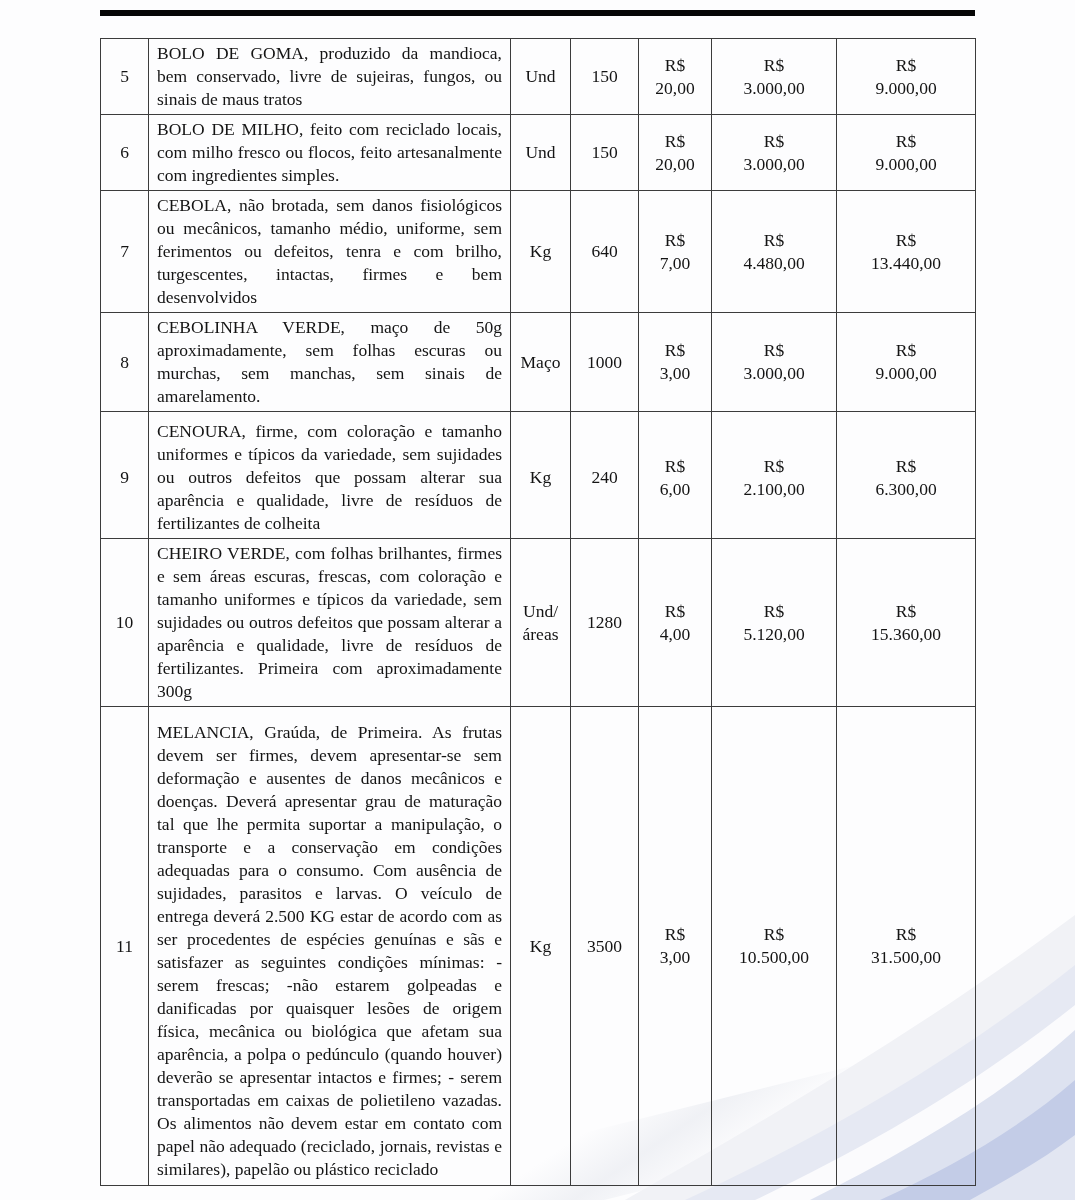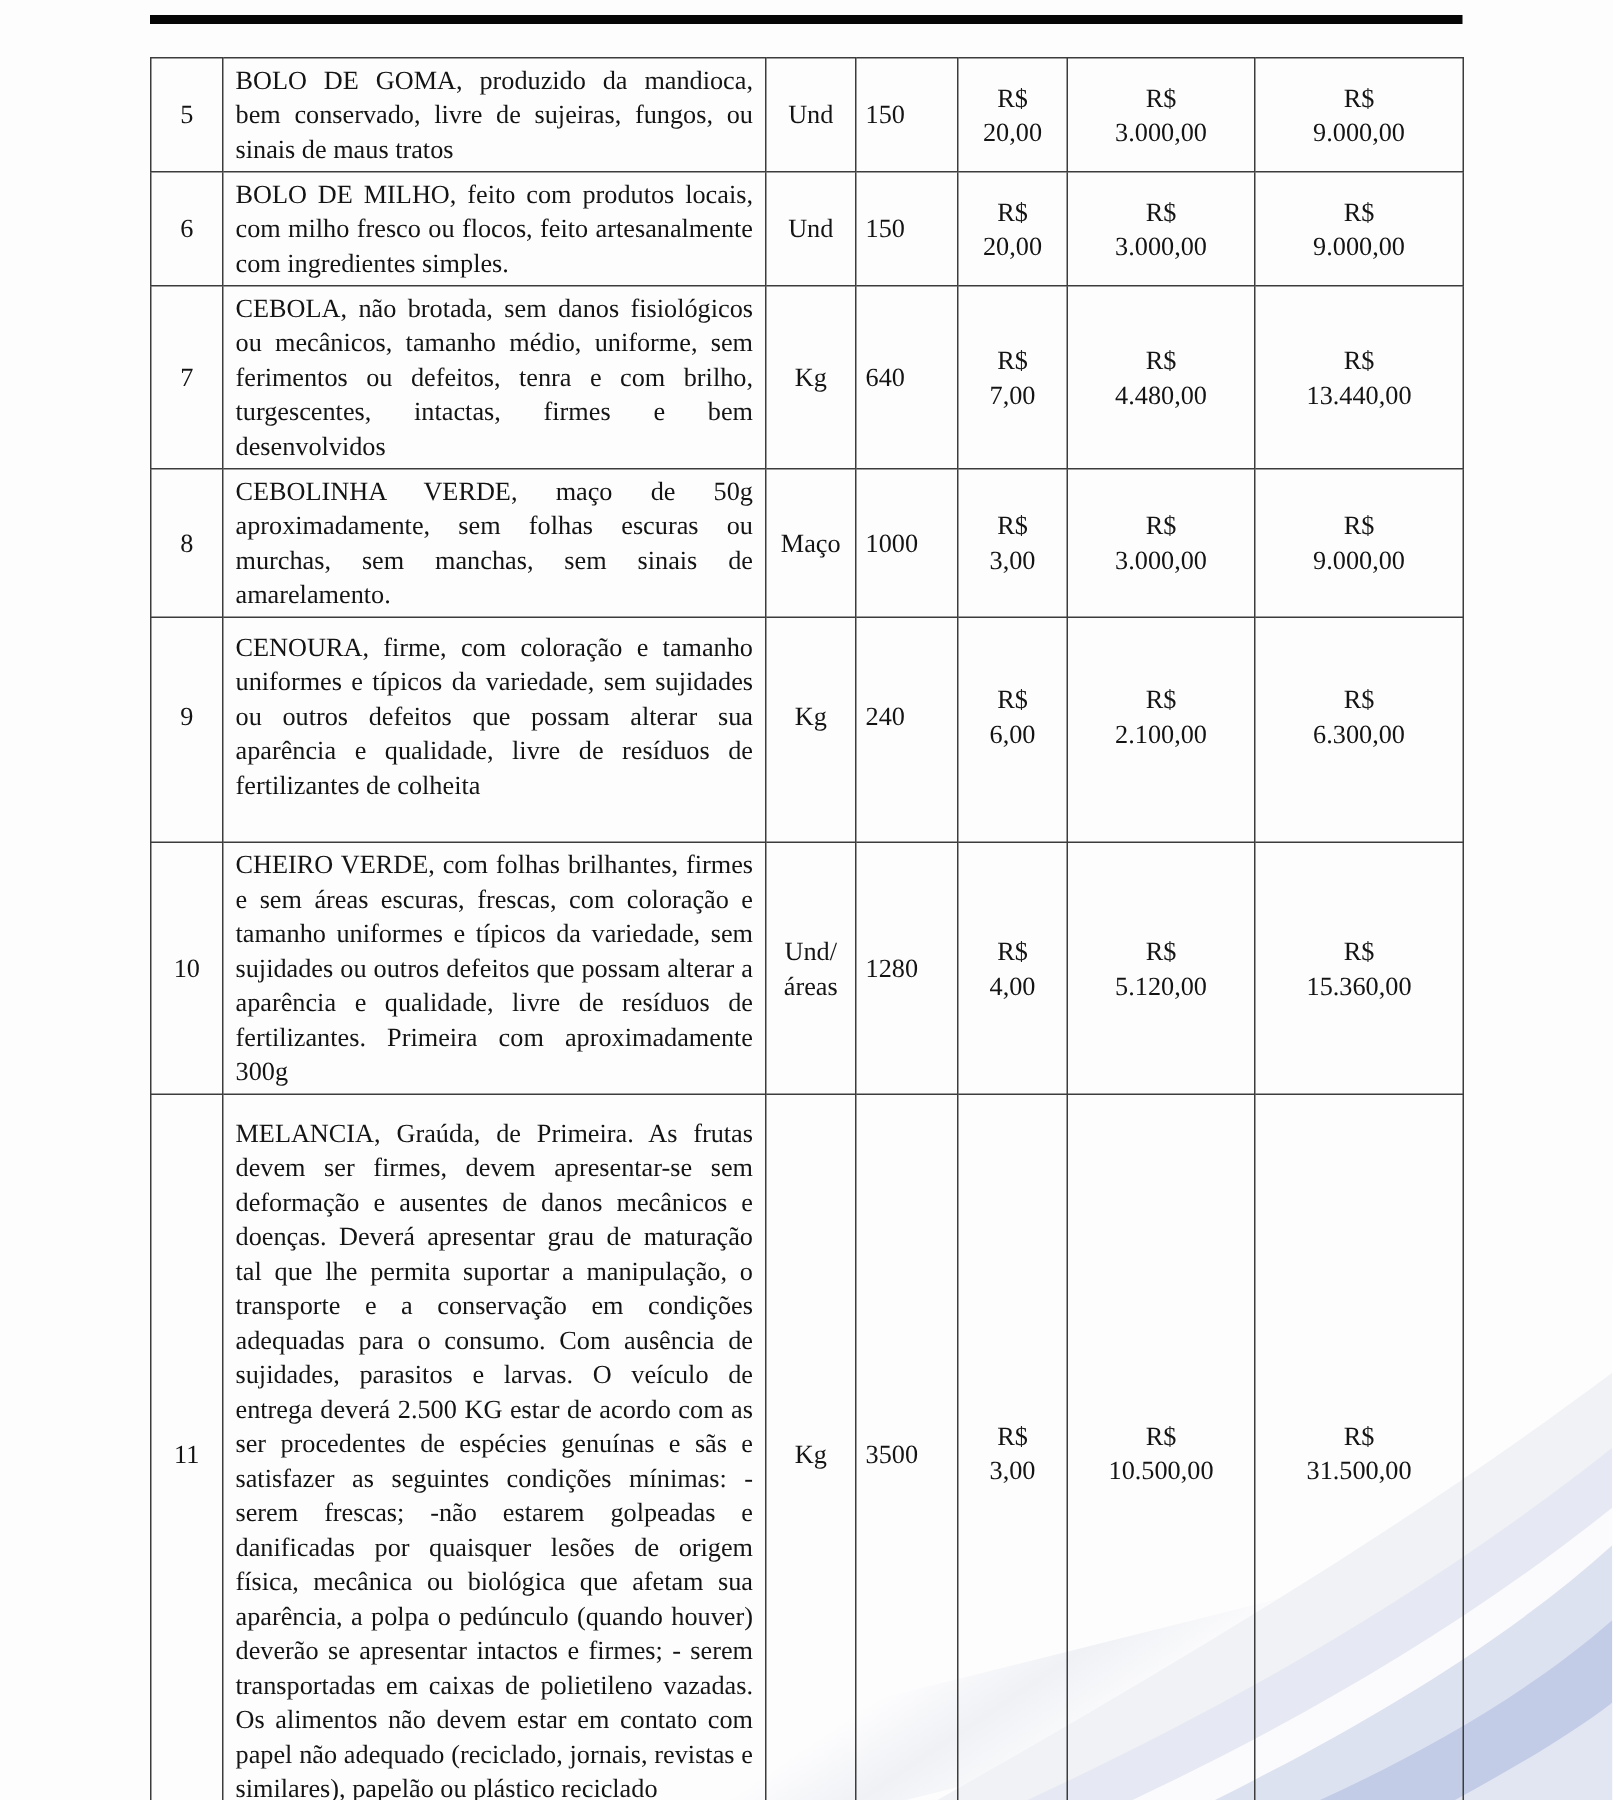--- a/index.html
+++ b/index.html
@@ -34,25 +34,25 @@
     border: 1px solid #3c3c3c;
     vertical-align: middle;
     font-size: 17.5px;
     line-height: 23px;
     padding: 3px 6px;
     overflow: hidden;
   }
   .c-item  { text-align: center; }
   .c-desc  { text-align: justify; padding: 3px 8px; font-family: Liberation Serif, serif; }
   .c-unit  { text-align: center; }
-  .c-qty   { text-align: left; }
+  .c-qty   { text-align: center; }
   .c-money { text-align: center; }
   .pre     { white-space: pre-line; }
   
-  tr.row-pad-sm td { padding-top: 8px; padding-bottom: 26px; }
+  tr.row-pad-sm td { padding-top: 8px; padding-bottom: 3px; }
   tr.row-pad-lg td.c-desc { padding-top: 14px; padding-bottom: 4px; }
 
   .corner-wave {
     position: absolute;
     right: 0;
     bottom: 0;
     width: 700px;
     height: 300px;
     z-index: 1;
     pointer-events: none;
@@ -96,21 +96,21 @@
         <td class="c-qty">150</td>
         <td class="c-money pre">R$
 20,00</td>
         <td class="c-money pre">R$
 3.000,00</td>
         <td class="c-money pre">R$
 9.000,00</td>
       </tr>
       <tr>
         <td class="c-item">6</td>
-        <td class="c-desc">BOLO DE MILHO, feito com produtos locais, com milho fresco ou flocos, feito artesanalmente com ingredientes simples.</td>
+        <td class="c-desc">BOLO DE MILHO, feito com reciclado locais, com milho fresco ou flocos, feito artesanalmente com ingredientes simples.</td>
         <td class="c-unit pre">Und</td>
         <td class="c-qty">150</td>
         <td class="c-money pre">R$
 20,00</td>
         <td class="c-money pre">R$
 3.000,00</td>
         <td class="c-money pre">R$
 9.000,00</td>
       </tr>
       <tr>

